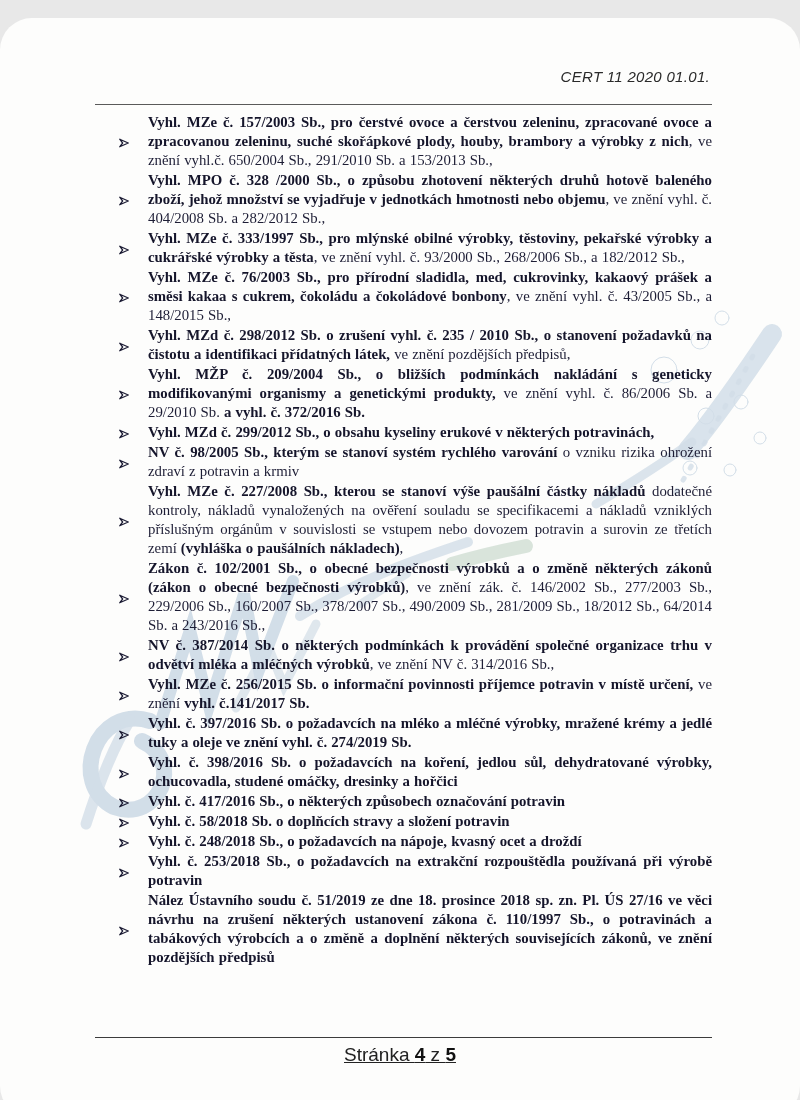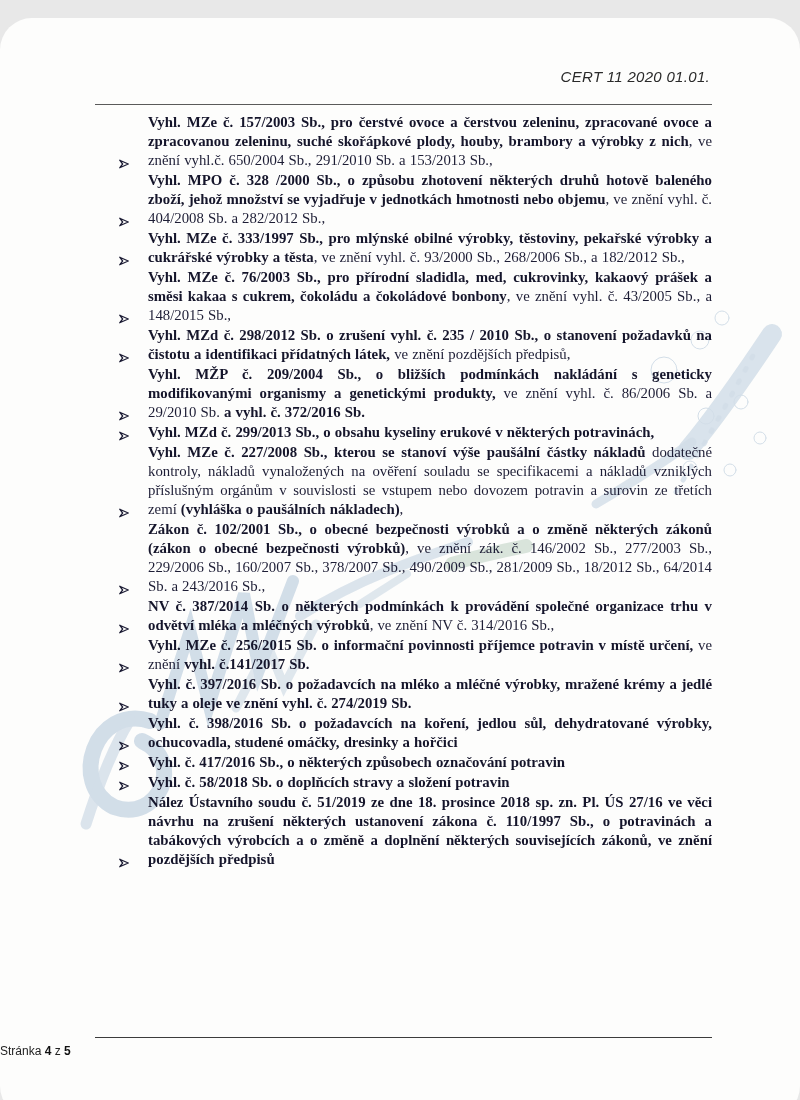--- a/index.html
+++ b/index.html
@@ -13,32 +13,32 @@
     position:absolute;top:50px;right:90px;z-index:2;
     font-family:"Liberation Sans", sans-serif;font-style:italic;font-size:15px;
     letter-spacing:.3px;color:#2a2a2a;
   }
   .rule{position:absolute;left:95px;right:88px;height:0;border-top:1.4px solid #5a5a5a;z-index:2;}
   .rule-top{top:86px;}
   .rule-bottom{top:1019px;border-top-color:#3c3c3c;}
   .content{
     position:absolute;left:118px;top:95px;width:594px;height:922px;z-index:1;overflow:hidden;
   }
-  .li{display:flex;align-items:flex-end;margin-bottom:1px;}
+  .li{display:flex;align-items:center;margin-bottom:1px;}
   .bullet{flex:0 0 30px;width:30px;padding-top:3px;color:#1d1d35;}
   .bullet svg{display:block;}
   .li-text{
     flex:1;text-align:justify;font-size:14.8px;line-height:19px;
     word-spacing:.4px;
   }
   .b{font-weight:bold;color:#15152b;}
   .r{font-weight:normal;}
   .footer-label{
-    position:absolute;top:1026px;left:0;width:100%;text-align:left;z-index:2;
-    font-family:"Liberation Sans", sans-serif;font-size:12px;color:#222;
+    position:absolute;top:1026px;left:0;width:100%;text-align:center;z-index:2;
+    font-family:"Liberation Sans", sans-serif;font-size:19px;color:#222;text-decoration:underline;
   }
   .footer-label .b{color:#111;}
 </style>
 </head>
 <body>
 
 <div class="page">
 
   <svg class="watermark" viewBox="0 0 800 1100" xmlns="http://www.w3.org/2000/svg">
     <g fill="none" stroke="#b9cbdc" stroke-linecap="round" opacity="0.62">
@@ -119,21 +119,29 @@
           </svg>
         </span>
         <div class="li-text"><span class="b">Vyhl. MŽP č. 209/2004 Sb., o bližších podmínkách nakládání s geneticky modifikovanými organismy a genetickými produkty,</span><span class="r"> ve znění vyhl. č. 86/2006 Sb. a 29/2010 Sb. </span><span class="b">a vyhl. č. 372/2016 Sb.</span></div>
       </div>
       <div class="li">
         <span class="bullet">
           <svg viewBox="0 0 14 14" width="12" height="12">
             <path d="M2 2.6 L12 7 L2 11.4 L5.4 7 Z" fill="none" stroke="currentColor" stroke-width="1.5" stroke-linejoin="round"></path>
           </svg>
         </span>
-        <div class="li-text"><span class="b">Vyhl. MZd č. 299/2013 Sb., o obsahu kyseliny erukové v některých potravinách,</span></div>
+        <div class="li-text"><span class="b">Vyhl. MZd č. 299/2012 Sb., o obsahu kyseliny erukové v některých potravinách,</span></div>
+      </div>
+      <div class="li">
+        <span class="bullet">
+          <svg viewBox="0 0 14 14" width="12" height="12">
+            <path d="M2 2.6 L12 7 L2 11.4 L5.4 7 Z" fill="none" stroke="currentColor" stroke-width="1.5" stroke-linejoin="round"></path>
+          </svg>
+        </span>
+        <div class="li-text"><span class="b">NV č. 98/2005 Sb., kterým se stanoví systém rychlého varování</span><span class="r"> o vzniku rizika ohrožení zdraví z potravin a krmiv</span></div>
       </div>
       <div class="li">
         <span class="bullet">
           <svg viewBox="0 0 14 14" width="12" height="12">
             <path d="M2 2.6 L12 7 L2 11.4 L5.4 7 Z" fill="none" stroke="currentColor" stroke-width="1.5" stroke-linejoin="round"></path>
           </svg>
         </span>
         <div class="li-text"><span class="b">Vyhl. MZe č. 227/2008 Sb., kterou se stanoví výše paušální částky nákladů</span><span class="r"> dodatečné kontroly, nákladů vynaložených na ověření souladu se specifikacemi a nákladů vzniklých příslušným orgánům v souvislosti se vstupem nebo dovozem potravin a surovin ze třetích zemí </span><span class="b">(vyhláška o paušálních nákladech)</span><span class="r">,</span></div>
       </div>
       <div class="li">
@@ -184,20 +192,36 @@
         </span>
         <div class="li-text"><span class="b">Vyhl. č. 417/2016 Sb., o některých způsobech označování potravin</span></div>
       </div>
       <div class="li">
         <span class="bullet">
           <svg viewBox="0 0 14 14" width="12" height="12">
             <path d="M2 2.6 L12 7 L2 11.4 L5.4 7 Z" fill="none" stroke="currentColor" stroke-width="1.5" stroke-linejoin="round"></path>
           </svg>
         </span>
         <div class="li-text"><span class="b">Vyhl. č. 58/2018 Sb. o doplňcích stravy a složení potravin</span></div>
+      </div>
+      <div class="li">
+        <span class="bullet">
+          <svg viewBox="0 0 14 14" width="12" height="12">
+            <path d="M2 2.6 L12 7 L2 11.4 L5.4 7 Z" fill="none" stroke="currentColor" stroke-width="1.5" stroke-linejoin="round"></path>
+          </svg>
+        </span>
+        <div class="li-text"><span class="b">Vyhl. č. 248/2018 Sb., o požadavcích na nápoje, kvasný ocet a droždí</span></div>
+      </div>
+      <div class="li">
+        <span class="bullet">
+          <svg viewBox="0 0 14 14" width="12" height="12">
+            <path d="M2 2.6 L12 7 L2 11.4 L5.4 7 Z" fill="none" stroke="currentColor" stroke-width="1.5" stroke-linejoin="round"></path>
+          </svg>
+        </span>
+        <div class="li-text"><span class="b">Vyhl. č.  253/2018 Sb., o požadavcích na extrakční rozpouštědla používaná při výrobě potravin</span></div>
       </div>
       <div class="li">
         <span class="bullet">
           <svg viewBox="0 0 14 14" width="12" height="12">
             <path d="M2 2.6 L12 7 L2 11.4 L5.4 7 Z" fill="none" stroke="currentColor" stroke-width="1.5" stroke-linejoin="round"></path>
           </svg>
         </span>
         <div class="li-text"><span class="b">Nález Ústavního soudu č. 51/2019 ze dne 18. prosince 2018 sp. zn. Pl. ÚS 27/16 ve věci návrhu na zrušení některých ustanovení zákona č. 110/1997 Sb., o potravinách a tabákových výrobcích a o změně a doplnění některých souvisejících zákonů, ve znění pozdějších předpisů</span></div>
       </div>
     </div>

